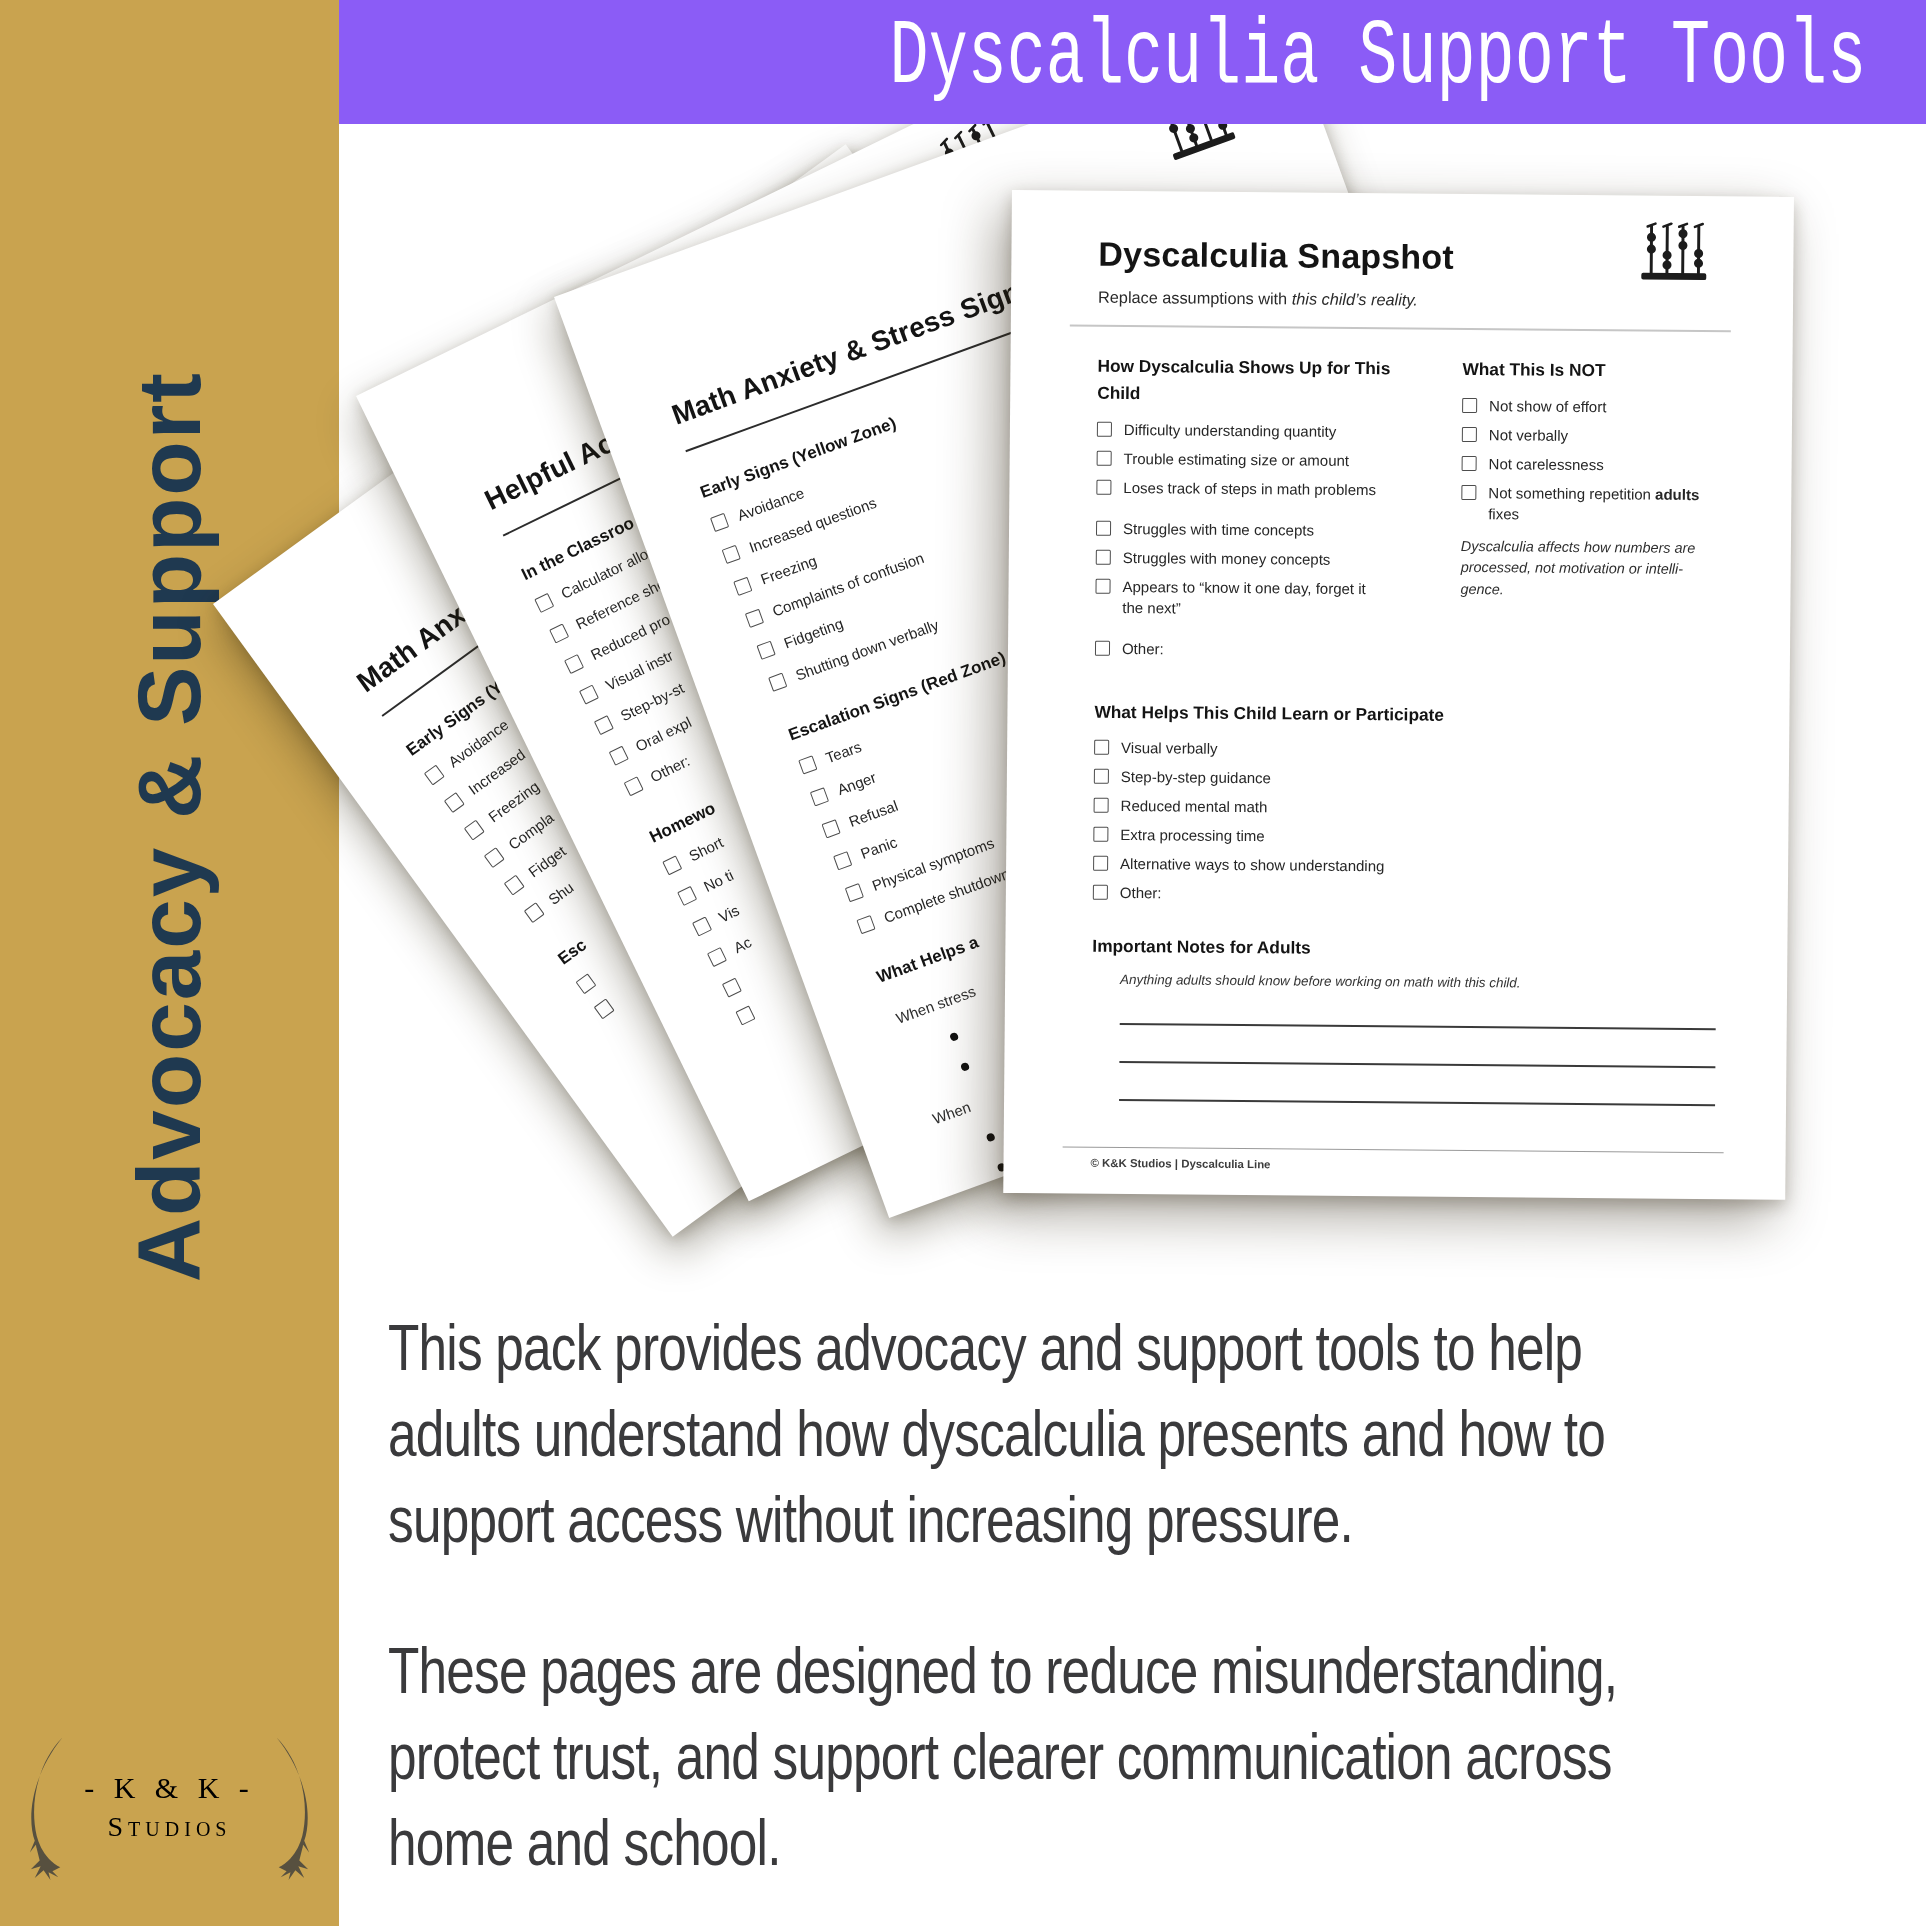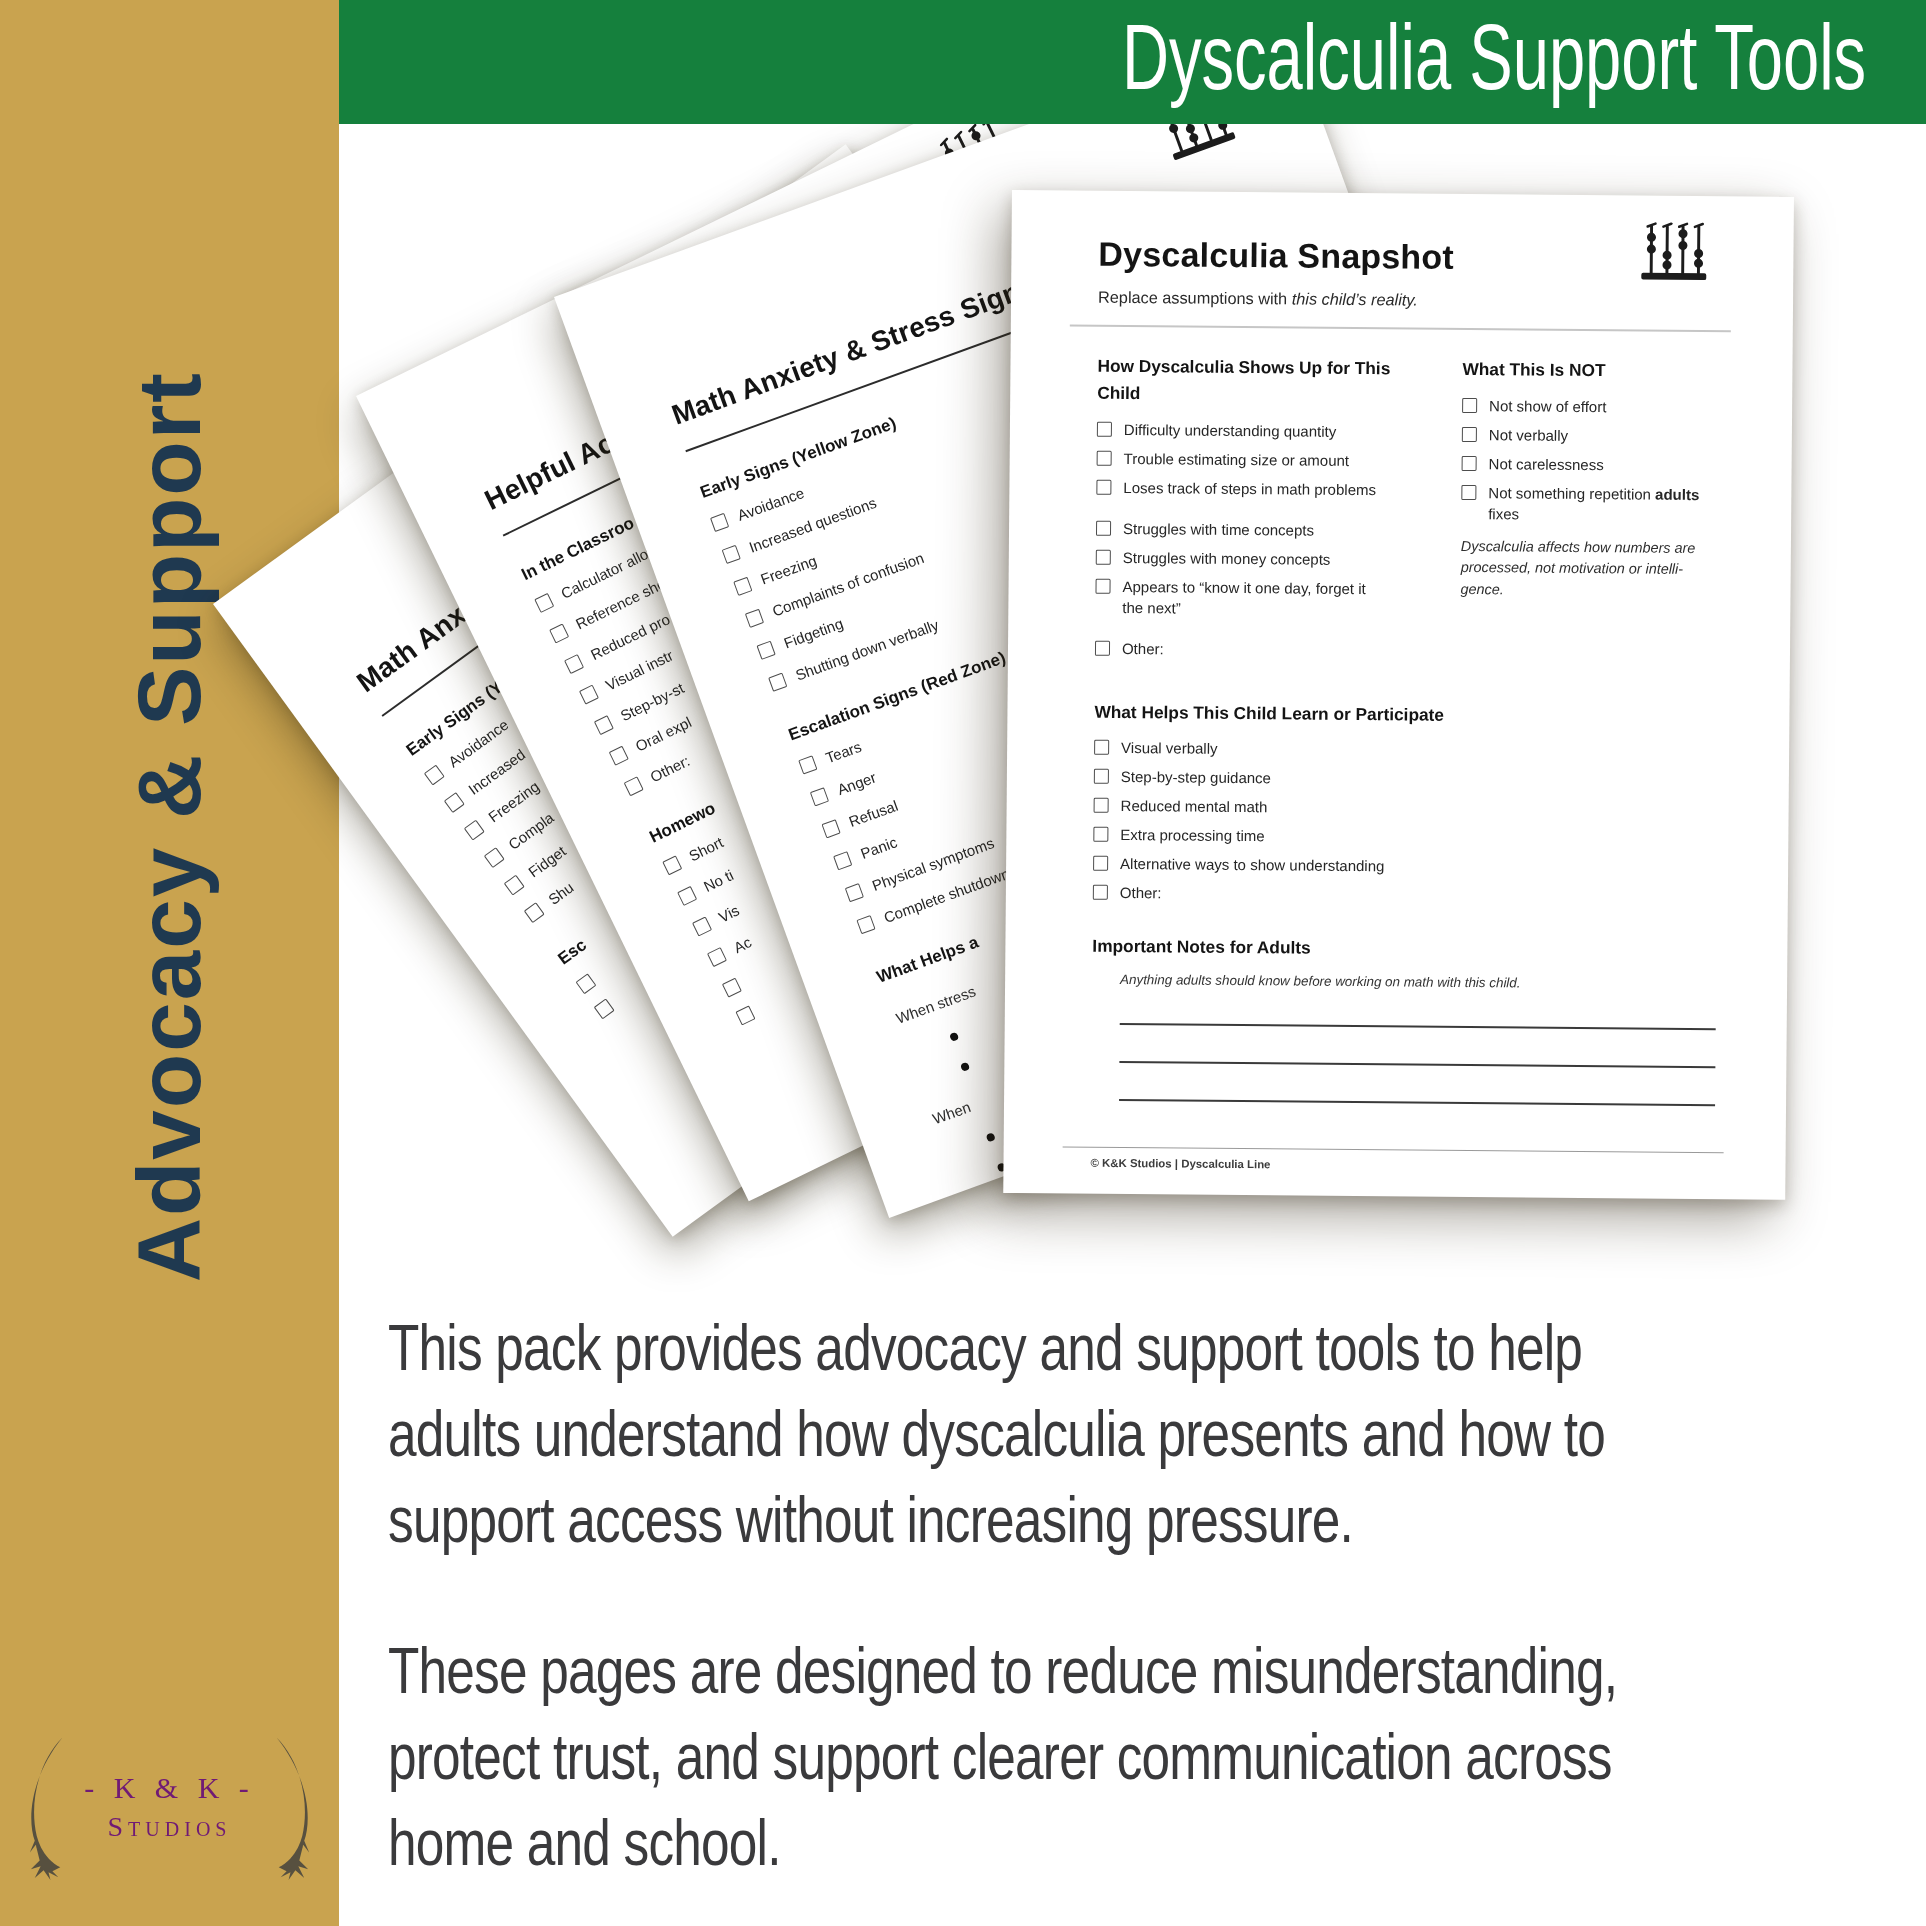--- a/index.html
+++ b/index.html
@@ -10,21 +10,21 @@
   .sidebar{position:absolute;left:0;top:0;width:339px;height:1927px;z-index:1;}
   .sidebar-label-wrap{position:absolute;left:0;top:366px;width:339px;height:921px;
           display:flex;justify-content:center;align-items:center;}
   .sidebar-label{writing-mode:vertical-rl;transform:rotate(180deg);
           font-size:89px;font-weight:700;letter-spacing:2px;white-space:nowrap;}
   .logo{position:absolute;left:0;top:1718px;width:339px;height:178px;
           display:flex;justify-content:center;align-items:center;gap:10px;}
   .logo-feather{width:51px;height:149px;}
   .logo-feather.right{transform:scaleX(-1);}
   .logo-text{display:flex;flex-direction:column;align-items:center;
-          font-family:"Liberation Serif", serif;color:#701a75;text-align:center;}
+          font-family:"Liberation Serif", serif;color:#000000;text-align:center;}
   .logo-kk{font-size:30px;letter-spacing:6px;white-space:nowrap;margin-bottom:6px;}
   .logo-studios{font-size:28px;font-variant:small-caps;letter-spacing:5px;white-space:nowrap;}
 
   
   .banner{position:absolute;left:339px;top:0;width:1588px;height:124px;z-index:30;}
   .banner-title{position:absolute;right:61px;top:50%;transform:translateY(-54%) scaleX(0.70);
           transform-origin:right center;color:#ffffff;font-size:93px;font-weight:400;
           letter-spacing:0px;white-space:nowrap;}
 
   
@@ -470,21 +470,21 @@
           <div class="rule"></div>
           <div class="rule"></div>
         </div>
 
         <div class="front-footerline"></div>
         <div class="front-footer">© K&amp;K Studios | Dyscalculia Line</div>
       </div>
     </section>
   </div>
 
-  <header class="banner" style="background: #15803d;">
+  <header class="banner" style="background: #8b5cf6; font-family: Liberation Mono, monospace;">
     <div class="banner-title" style="color: rgb(255, 255, 255);">Dyscalculia Support Tools</div>
   </header>
 
   <div class="desc">
     <div id="desc-p1">
         <div class="desc-line">This pack provides advocacy and support tools to help</div>
         <div class="desc-line">adults understand how dyscalculia presents and how to</div>
         <div class="desc-line">support access without increasing pressure.</div>
       </div>
     <div id="desc-p2" class="desc-p2">

